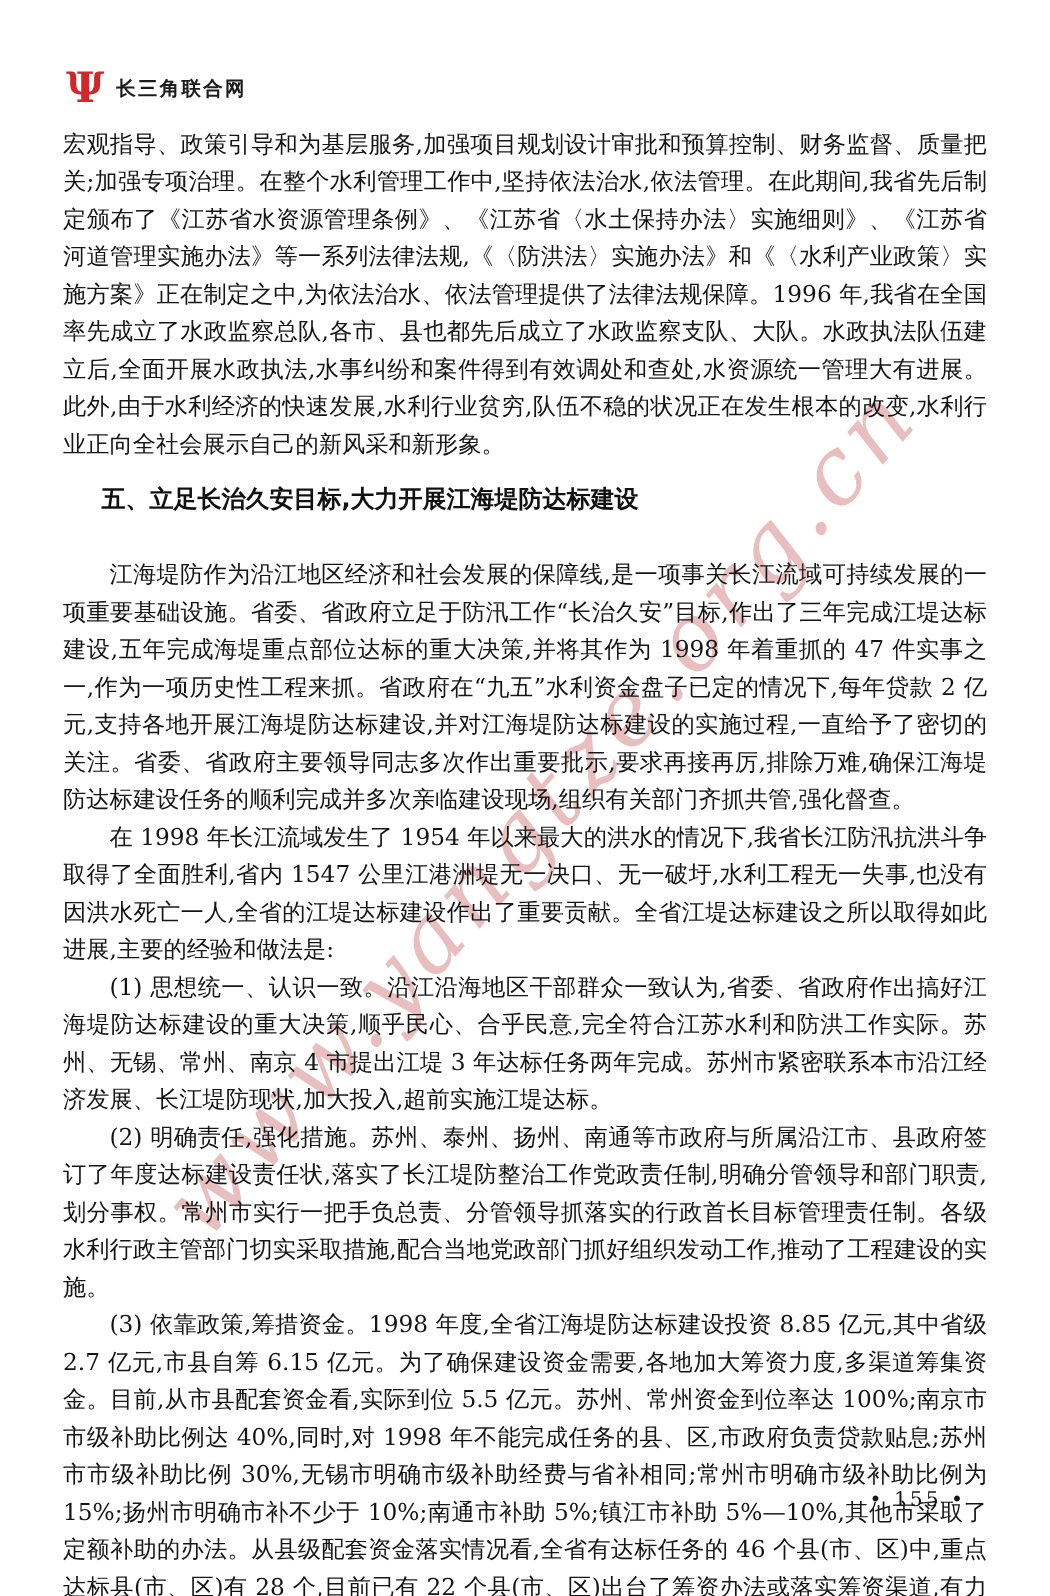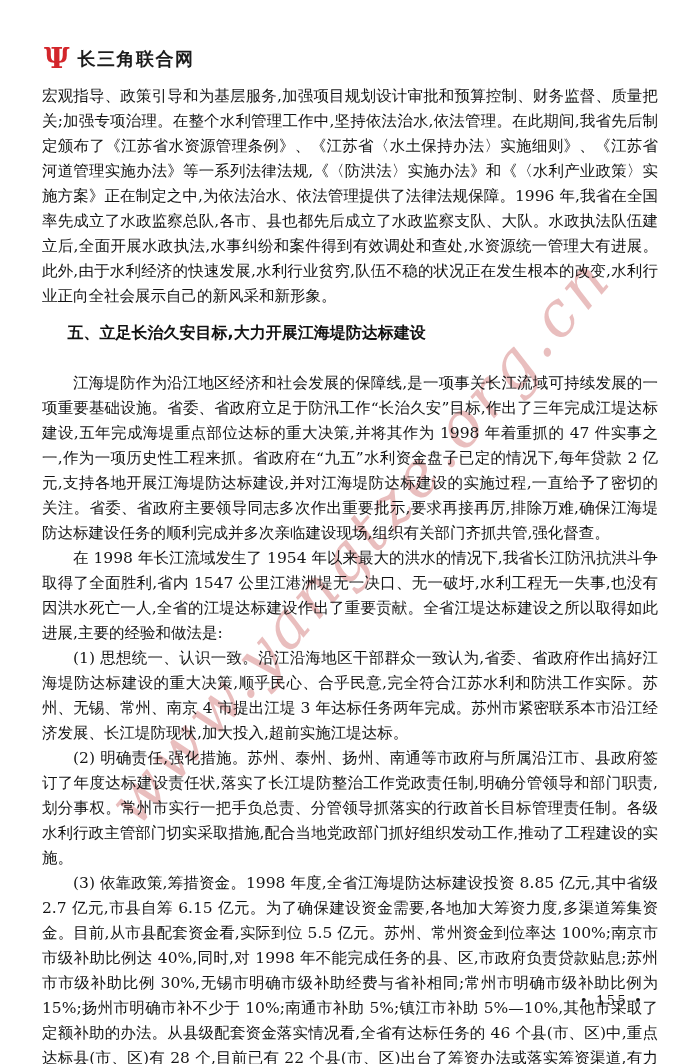--- a/index.html
+++ b/index.html
@@ -19,21 +19,21 @@
     z-index:3;
   }
   .logo-glyph{
     font-family:"DejaVu Serif",serif;
     font-size:28px;line-height:26px;
     font-weight:bold;
     color:#d3262b;
   }
   .site-name{
     font-family:"DejaVu Sans","Liberation Sans",sans-serif;
-    font-size:18px;font-weight:bold;color:#1c1c1c;
+    font-size:13px;font-weight:bold;color:#1c1c1c;
     letter-spacing:1.5px;
   }
   
   .watermark{
     position:absolute;
     left:360px;top:540px;
     transform:translate(-50%,-50%) rotate(-49deg);
     transform-origin:center center;
     font-family:"DejaVu Serif","Liberation Serif",serif;
     font-style:italic;

